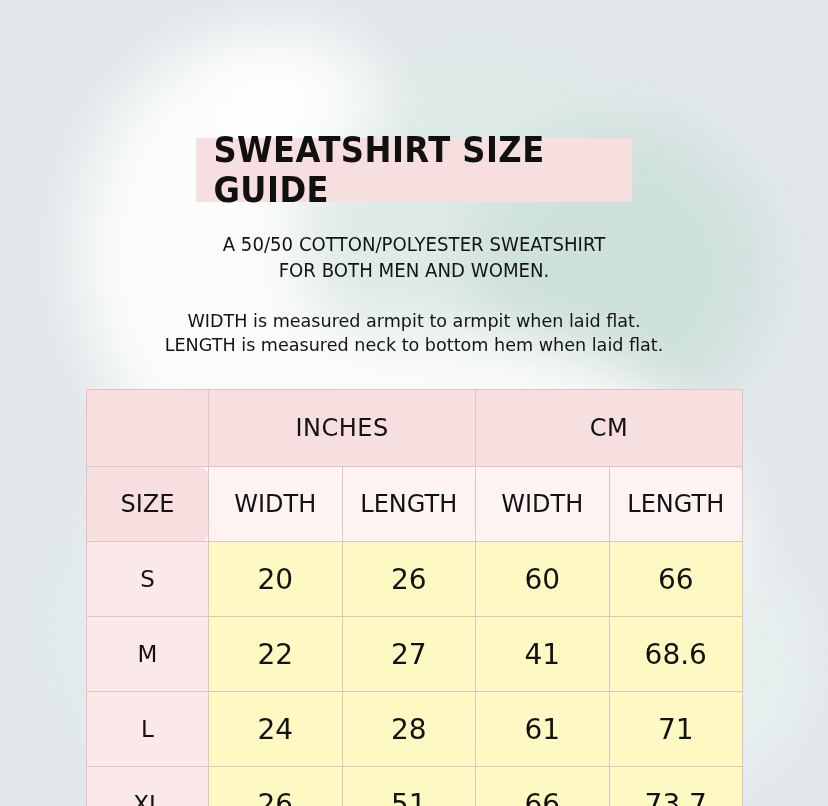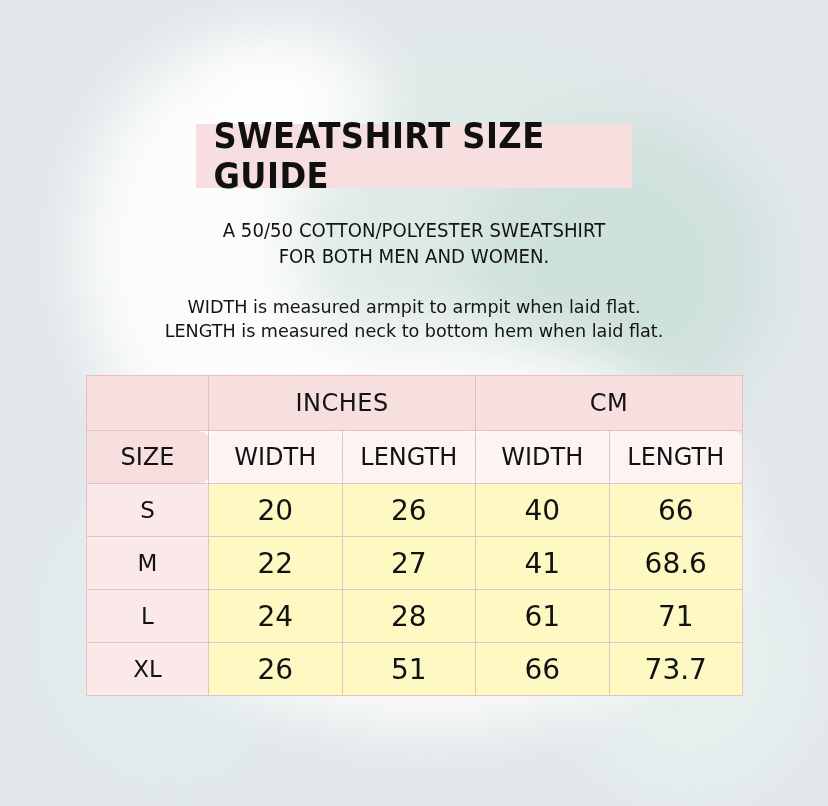--- a/index.html
+++ b/index.html
@@ -52,20 +52,21 @@
     background: rgba(231,238,238,0.9);
   }
   .wash-g {
     left: 210px; top: 30px; width: 180px; height: 140px;
     background: rgba(255,255,255,0.6);
   }
 
   .content {
     position: absolute;
     inset: 0;
+    margin-top: 14px;
   }
 
   .title-box {
     position: absolute;
     left: 196px;
     top: 124px;
     width: 436px;
     height: 64px;
     background: #f7dfe0;
     display: flex;
@@ -117,21 +118,21 @@
     table-layout: fixed;
     background: transparent;
   }
   table.size-table td,
   table.size-table th {
     border: 1px solid #e8bfc2;
     text-align: center;
     font-family: "DejaVu Sans", sans-serif;
     font-weight: normal;
     color: #121212;
-    padding: 4px;
+    padding: 15px;
   }
   .hdr-unit {
     height: 46px;
     font-size: 24px;
     background: #f7dfe0;
     letter-spacing: 0.5px;
   }
   .hdr-blank {
     background: #f7dfe0;
   }
@@ -205,21 +206,21 @@
           <th class="hdr-col">LENGTH</th>
           <th class="hdr-col">WIDTH</th>
           <th class="hdr-col">LENGTH</th>
         </tr>
       </thead>
       <tbody>
         <tr>
           <td class="body-cell size-cell">S</td>
           <td class="body-cell">20</td>
           <td class="body-cell">26</td>
-          <td class="body-cell">40</td>
+          <td class="body-cell">60</td>
           <td class="body-cell">66</td>
         </tr>
         <tr>
           <td class="body-cell size-cell">M</td>
           <td class="body-cell">22</td>
           <td class="body-cell">27</td>
           <td class="body-cell">41</td>
           <td class="body-cell">68.6</td>
         </tr>
         <tr>

